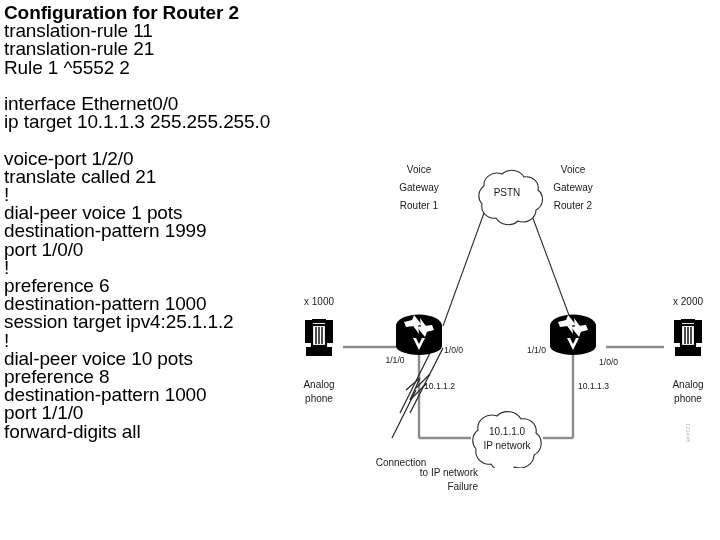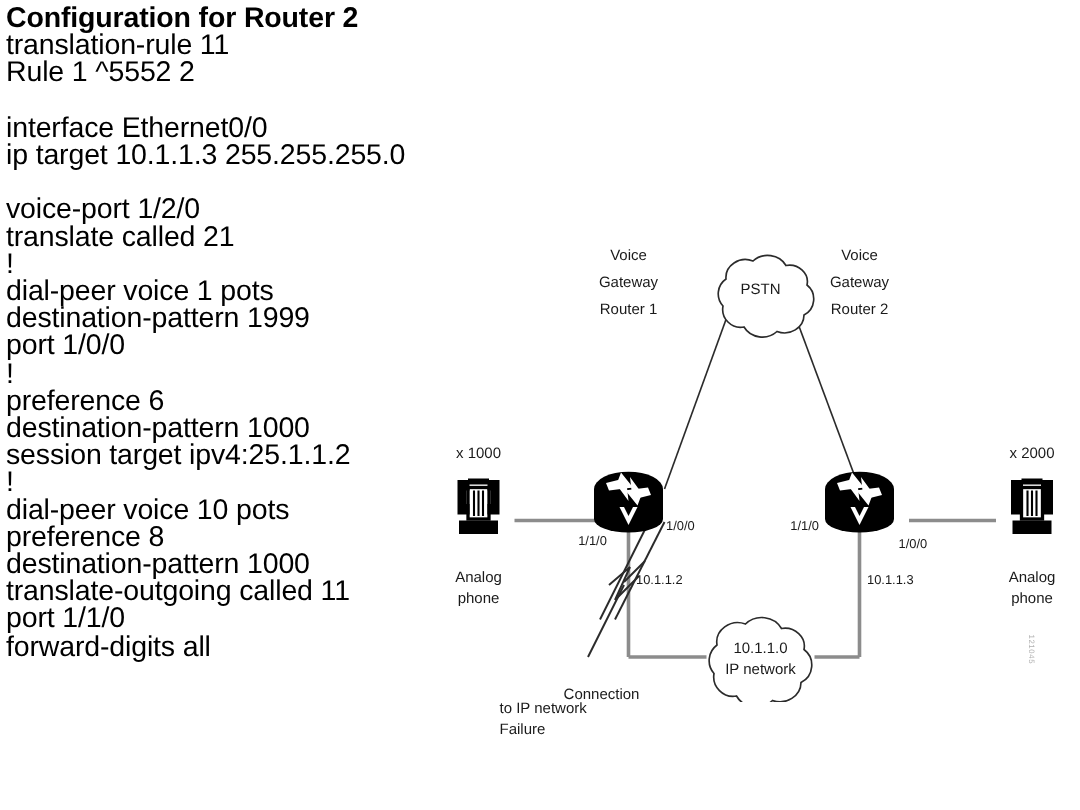--- a/index.html
+++ b/index.html
@@ -91,40 +91,40 @@
     fill: #b0b0b0;
     letter-spacing: 0.4px;
   }
 </style>
 </head>
 <body>
 
 <div id="config-panel">
   <div class="cfg-line bold">Configuration for Router 2</div>
   <div class="cfg-line">translation-rule 11</div>
+  <div class="cfg-line">translation-rule 21</div>
   <div class="cfg-line">Rule 1 ^5552 2</div>
   <div class="cfg-line blank"></div>
   <div class="cfg-line">interface Ethernet0/0</div>
   <div class="cfg-line">ip target 10.1.1.3 255.255.255.0</div>
   <div class="cfg-line blank"></div>
   <div class="cfg-line">voice-port 1/2/0</div>
   <div class="cfg-line">translate called 21</div>
   <div class="cfg-line">!</div>
   <div class="cfg-line">dial-peer voice 1 pots</div>
   <div class="cfg-line">destination-pattern 1999</div>
   <div class="cfg-line">port 1/0/0</div>
   <div class="cfg-line">!</div>
   <div class="cfg-line">preference 6</div>
   <div class="cfg-line">destination-pattern 1000</div>
   <div class="cfg-line">session target ipv4:25.1.1.2</div>
   <div class="cfg-line">!</div>
   <div class="cfg-line">dial-peer voice 10 pots</div>
   <div class="cfg-line">preference 8</div>
   <div class="cfg-line">destination-pattern 1000</div>
-  <div class="cfg-line">translate-outgoing called 11</div>
   <div class="cfg-line">port 1/1/0</div>
   <div class="cfg-line">forward-digits all</div>
 </div>
 
 <div id="diagram">
 <svg width="430" height="330" viewBox="0 0 430 330" xmlns="http://www.w3.org/2000/svg">
 
   <defs>
 
     <g id="router-glyph">
@@ -247,19 +247,19 @@
 
   <g>
     <text class="dg-label" text-anchor="middle" x="113" y="328">Connection</text>
   </g>
 
   <g transform="translate(398,285) rotate(90)">
     <text class="watermark" x="0" y="0">121045</text>
   </g>
 </svg>
 
-<div style="position:absolute; left:45px; top:200px; width:130px; text-align:left;
+<div style="position:absolute; left:60px; top:200px; width:130px; text-align:right;
             font-size:10px; line-height:14px; color:#1a1a1a; pointer-events:none;">
   <div style="height:128px"></div>
   <div>to IP network</div>
   <div>Failure</div>
 </div>
 </div>
 
 </body></html>

